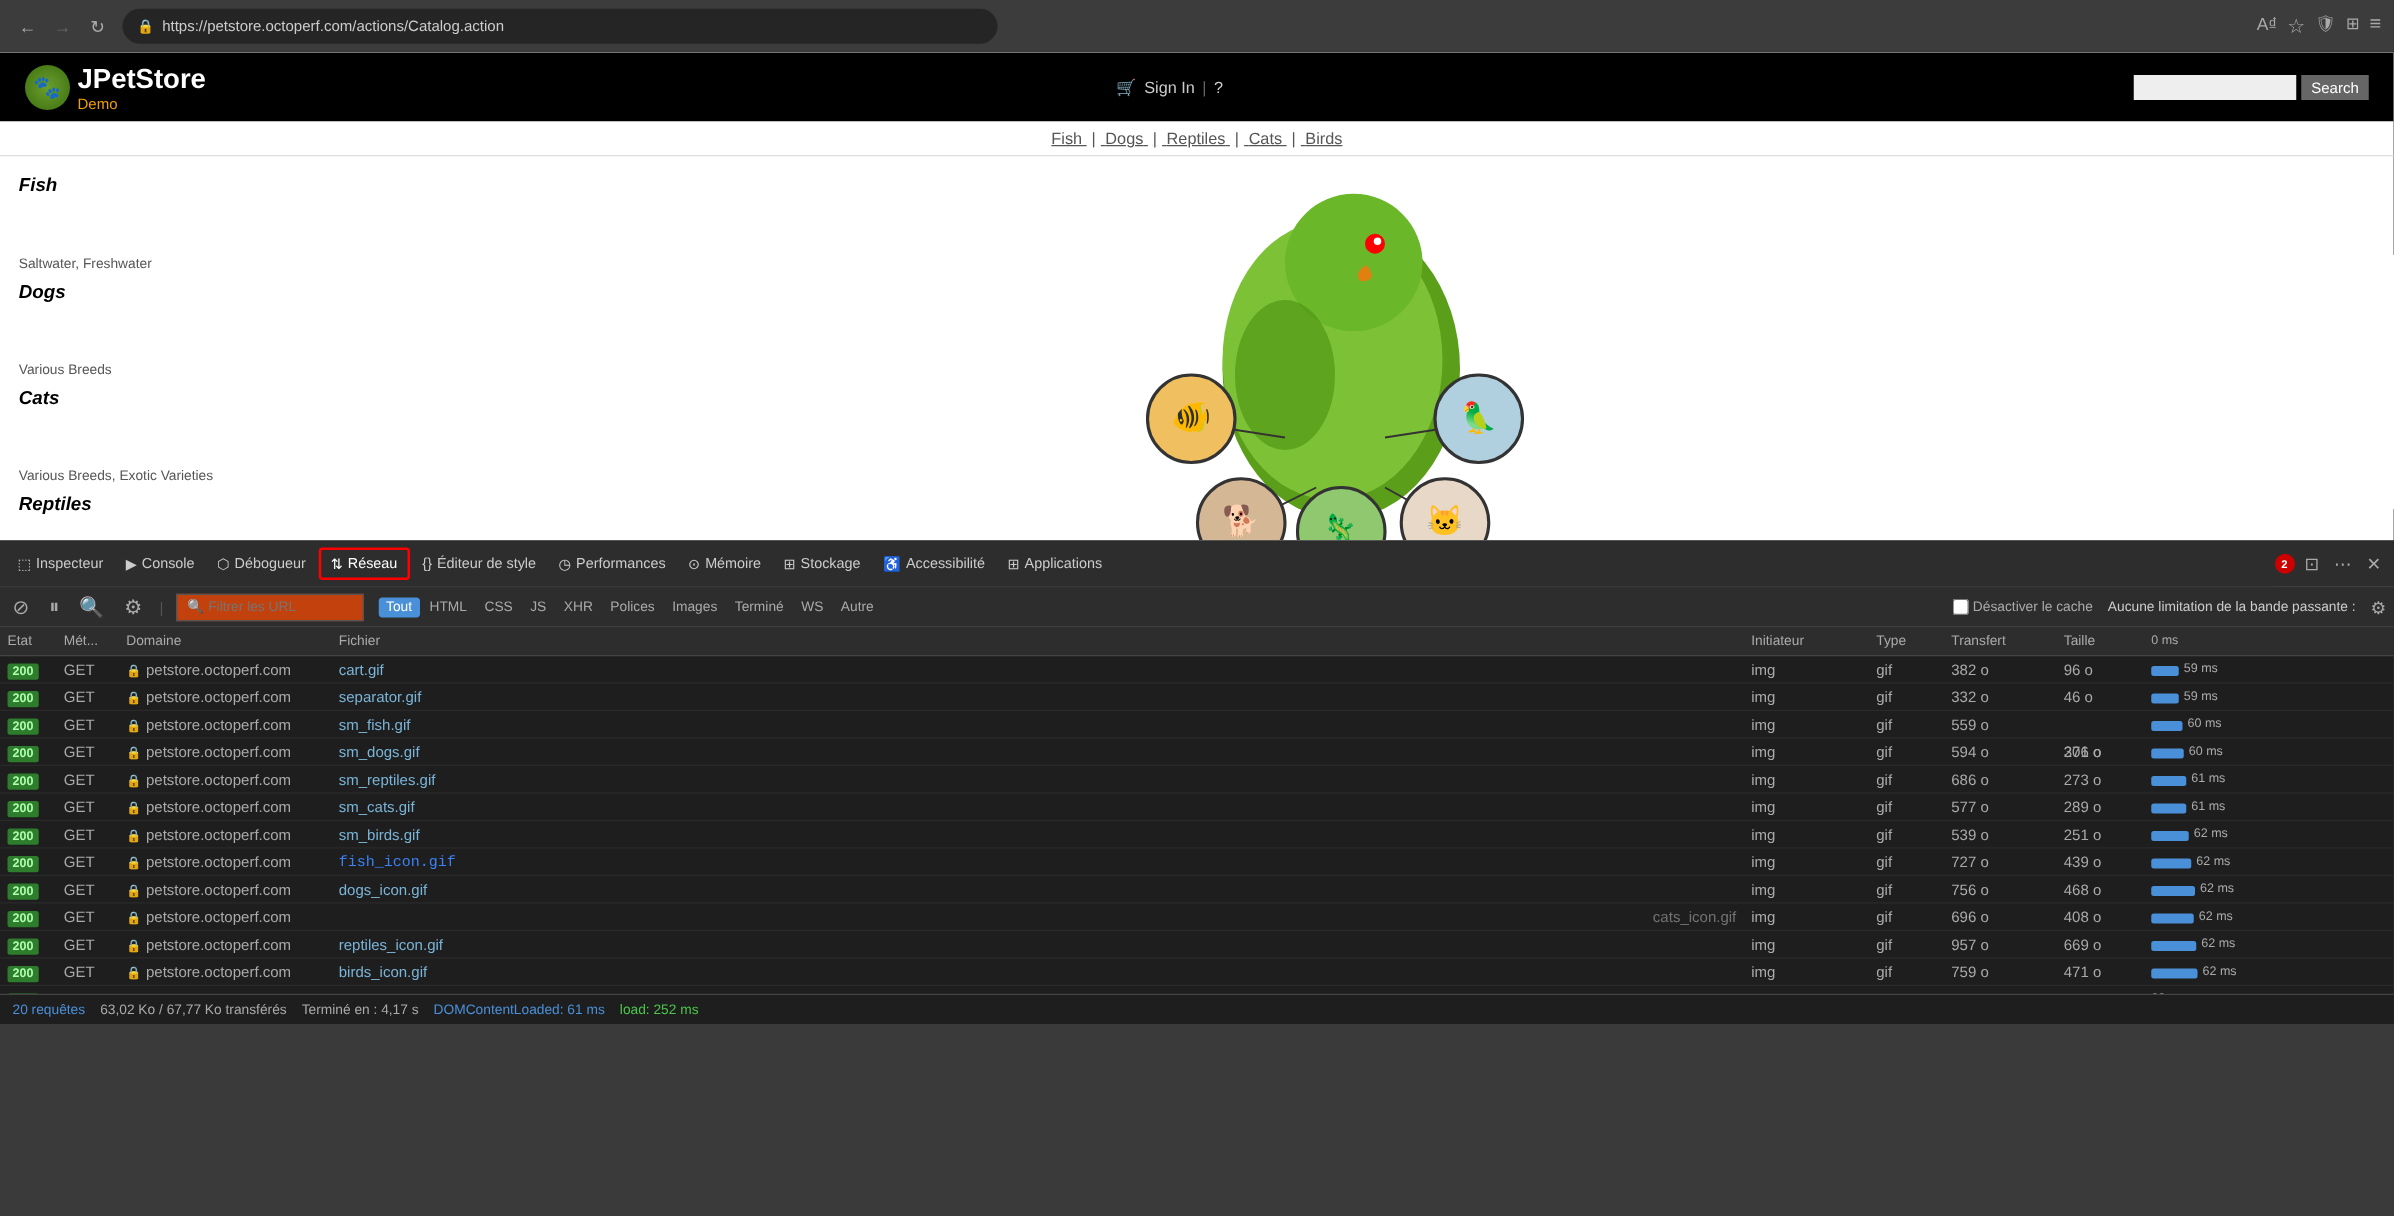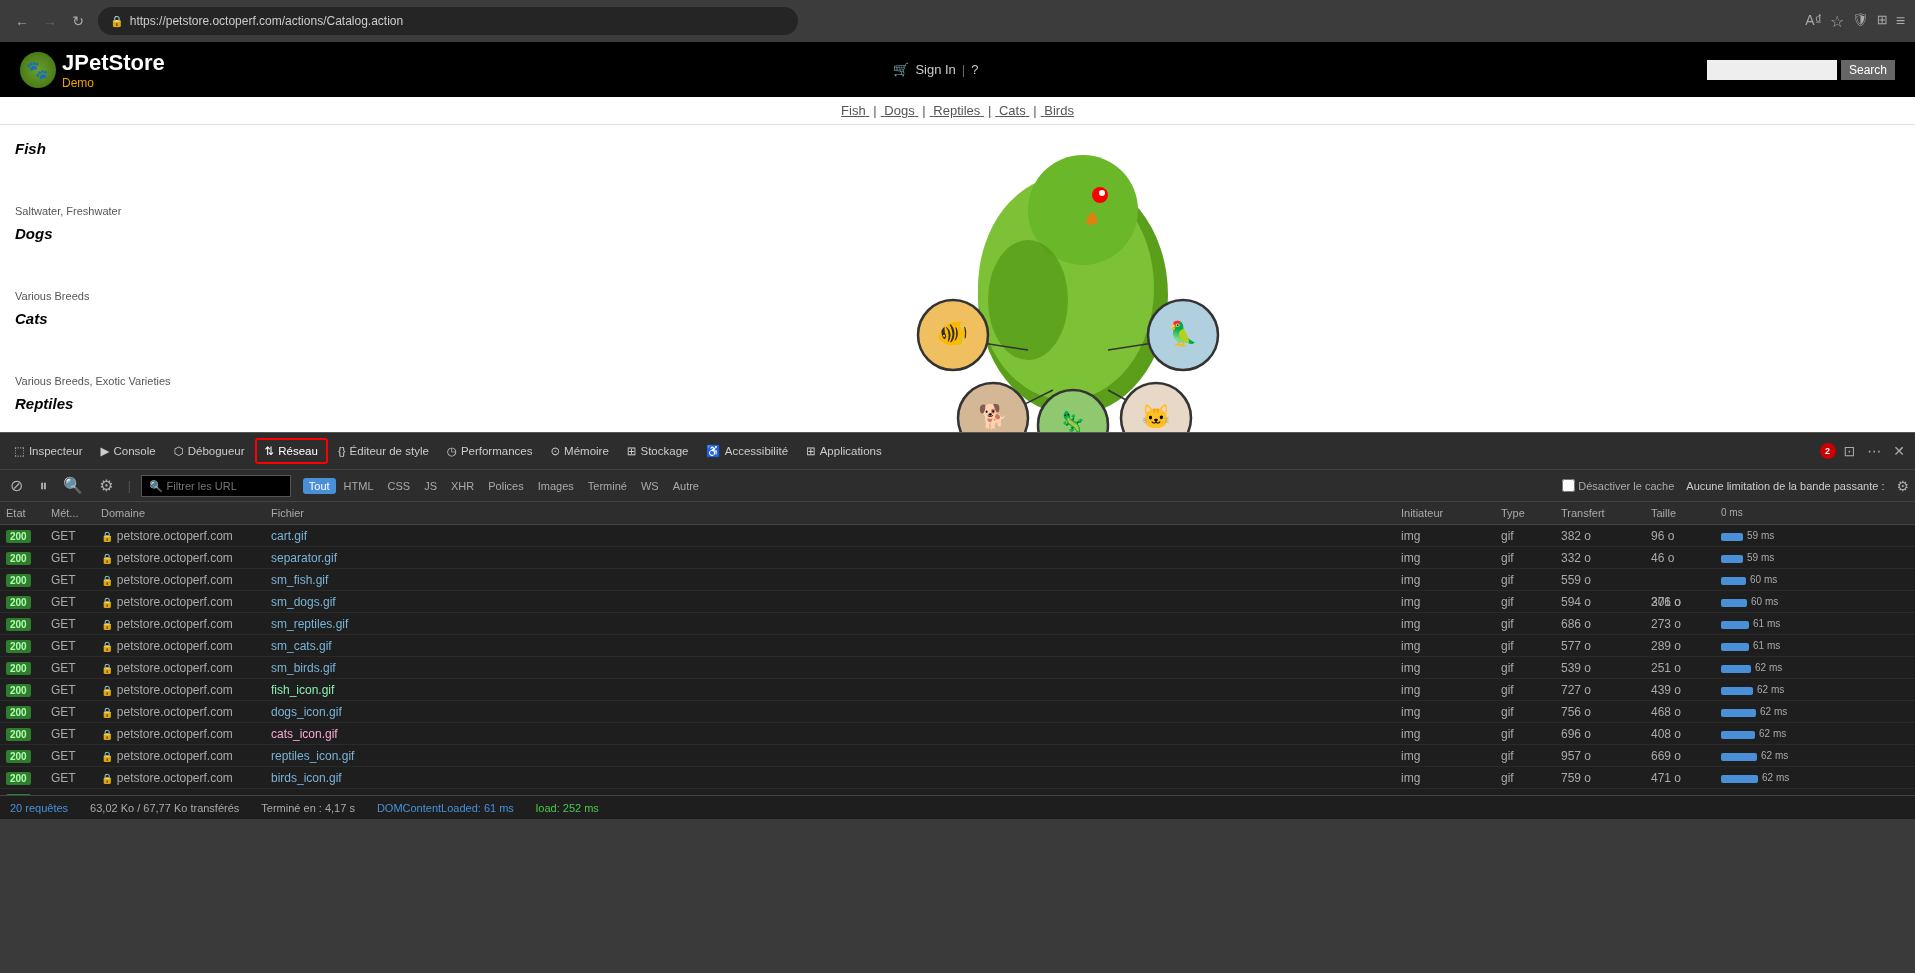--- a/index.html
+++ b/index.html
@@ -46,21 +46,21 @@
     
     
     .devtools-toolbar { background: #2d2d2d; display: flex; align-items: center; height: 36px; border-bottom: 1px solid #444; padding: 0 6px; gap: 2px; overflow: hidden; }
     .dt-tab { display: flex; align-items: center; gap: 4px; padding: 4px 8px; color: #ccc; font-size: 11.5px; cursor: pointer; border-radius: 3px; white-space: nowrap; }
     .dt-tab.network-active { color: #fff; border: 2px solid red; border-radius: 3px; }
 
     
     .network-toolbar { background: #2d2d2d; display: flex; align-items: center; height: 32px; border-bottom: 1px solid #444; padding: 0 6px; gap: 8px; }
     .nt-btn { background: none; border: none; color: #aaa; cursor: pointer; font-size: 16px; padding: 2px 4px; }
     .nt-separator { color: #555; margin: 0 2px; }
-    .filter-input { background: #000000; border: 1px solid #555; color: #ccc; padding: 2px 8px; font-size: 11px; width: 150px; height: 22px; }
+    .filter-input { background: #c2410c; border: 1px solid #555; color: #ccc; padding: 2px 8px; font-size: 11px; width: 150px; height: 22px; }
     .filter-types { display: flex; align-items: center; gap: 2px; margin-left: 4px; }
     .ft-btn { background: none; border: none; color: #aaa; cursor: pointer; font-size: 11px; padding: 2px 6px; border-radius: 3px; }
     .ft-btn.active { background: #4a90d9; color: white; }
     .nt-right { margin-left: auto; display: flex; align-items: center; gap: 6px; font-size: 11px; color: #aaa; }
     .no-limit { font-size: 11px; color: #ccc; padding: 2px 6px; }
     .gear-btn { background: none; border: none; color: #aaa; cursor: pointer; font-size: 14px; }
     .nt-header { display: flex; background: #2d2d2d; border-bottom: 1px solid #444; padding: 3px 0; font-size: 11px; color: #aaa; }
     .nt-header > div { padding: 2px 6px; }
     .col-status { width: 45px; flex-shrink: 0; }
     .col-method { width: 50px; flex-shrink: 0; }
@@ -72,21 +72,21 @@
     .col-size { width: 70px; flex-shrink: 0; }
     .col-waterfall { width: 200px; flex-shrink: 0; }
 
     .nt-row { display: flex; border-bottom: 1px solid #2a2a2a; align-items: center; height: 22px; }
     .nt-row > div { padding: 2px 6px; overflow: hidden; white-space: nowrap; text-overflow: ellipsis; }
     .status-200 { background: #2d7d2d; color: #aeffae; font-size: 10px; padding: 1px 4px; border-radius: 2px; font-weight: bold; }
 
     .waterfall-bar { height: 10px; background: #4a90d9; border-radius: 2px; margin-top: 2px; }
 
     
-    .status-bar { background: #1e1e1e; border-top: 1px solid #444; height: 24px; display: flex; align-items: center; padding: 0 10px; gap: 22px; font-size: 11px; color: #aaa; }
+    .status-bar { background: #1e1e1e; border-top: 1px solid #444; height: 24px; display: flex; align-items: center; padding: 0 10px; gap: 12px; font-size: 11px; color: #aaa; }
     .status-bar span { color: #aaa; }
     .status-bar .blue { color: #4a90d9; }
     .status-bar .green { color: #4ac74a; }
 
     
     .dt-header { display: flex; align-items: center; background: #2d2d2d; border-bottom: 1px solid #444; }
     .dt-right-btns { margin-left: auto; display: flex; align-items: center; gap: 4px; padding-right: 6px; }
     .dt-right-btn { background: none; border: none; color: #aaa; cursor: pointer; font-size: 14px; padding: 4px; }
 
     .devtools-content { position: relative; }
@@ -400,21 +400,21 @@
     <div class="col-size" style="color:#aaa;">251 o</div>
     <div class="col-waterfall" style="display:flex;align-items:center;gap:4px;">
       <div class="waterfall-bar" style="width:30px;height:8px;background:#4a90d9;border-radius:2px;"></div>
       <span style="color:#aaa;font-size:10px;">62 ms</span>
     </div>
   </div>
         <div class="nt-row">
     <div class="col-status"><span class="status-200">200</span></div>
     <div class="col-method" style="color:#aaa;">GET</div>
     <div class="col-domain" style="color:#aaa;"><span style="font-size:10px;">🔒</span> petstore.octoperf.com</div>
-    <div class="col-file" style="color:#86efac;">fish_icon.gif</div>
+    <div class="col-file" style="color:#3b82f6;font-family:Liberation Mono, monospace;">fish_icon.gif</div>
     <div class="col-initiator" style="color:#aaa;">img</div>
     <div class="col-type" style="color:#aaa;">gif</div>
     <div class="col-transferred" style="color:#aaa;">727 o</div>
     <div class="col-size" style="color:#aaa;">439 o</div>
     <div class="col-waterfall" style="display:flex;align-items:center;gap:4px;">
       <div class="waterfall-bar" style="width:32px;height:8px;background:#4a90d9;border-radius:2px;"></div>
       <span style="color:#aaa;font-size:10px;">62 ms</span>
     </div>
   </div>
         <div class="nt-row">
@@ -428,21 +428,21 @@
     <div class="col-size" style="color:#aaa;">468 o</div>
     <div class="col-waterfall" style="display:flex;align-items:center;gap:4px;">
       <div class="waterfall-bar" style="width:35px;height:8px;background:#4a90d9;border-radius:2px;"></div>
       <span style="color:#aaa;font-size:10px;">62 ms</span>
     </div>
   </div>
         <div class="nt-row">
     <div class="col-status"><span class="status-200">200</span></div>
     <div class="col-method" style="color:#aaa;">GET</div>
     <div class="col-domain" style="color:#aaa;"><span style="font-size:10px;">🔒</span> petstore.octoperf.com</div>
-    <div class="col-file" style="color:#f9a8d4;">cats_icon.gif</div>
+    <div class="col-file" style="color:#737373;text-align:right;">cats_icon.gif</div>
     <div class="col-initiator" style="color:#aaa;">img</div>
     <div class="col-type" style="color:#aaa;">gif</div>
     <div class="col-transferred" style="color:#aaa;">696 o</div>
     <div class="col-size" style="color:#aaa;">408 o</div>
     <div class="col-waterfall" style="display:flex;align-items:center;gap:4px;">
       <div class="waterfall-bar" style="width:34px;height:8px;background:#4a90d9;border-radius:2px;"></div>
       <span style="color:#aaa;font-size:10px;">62 ms</span>
     </div>
   </div>
         <div class="nt-row">

